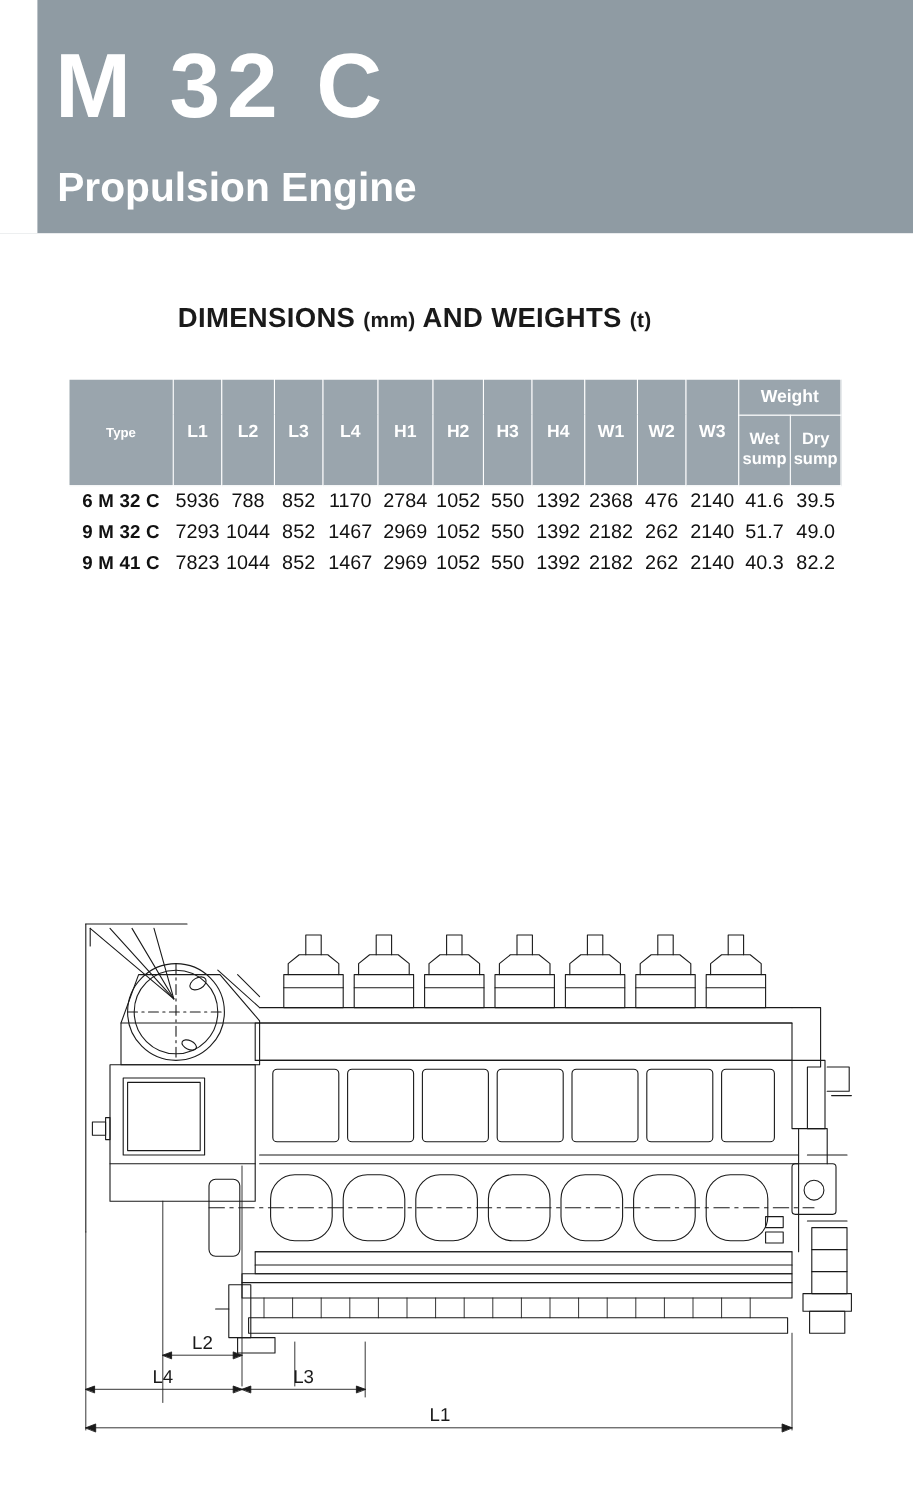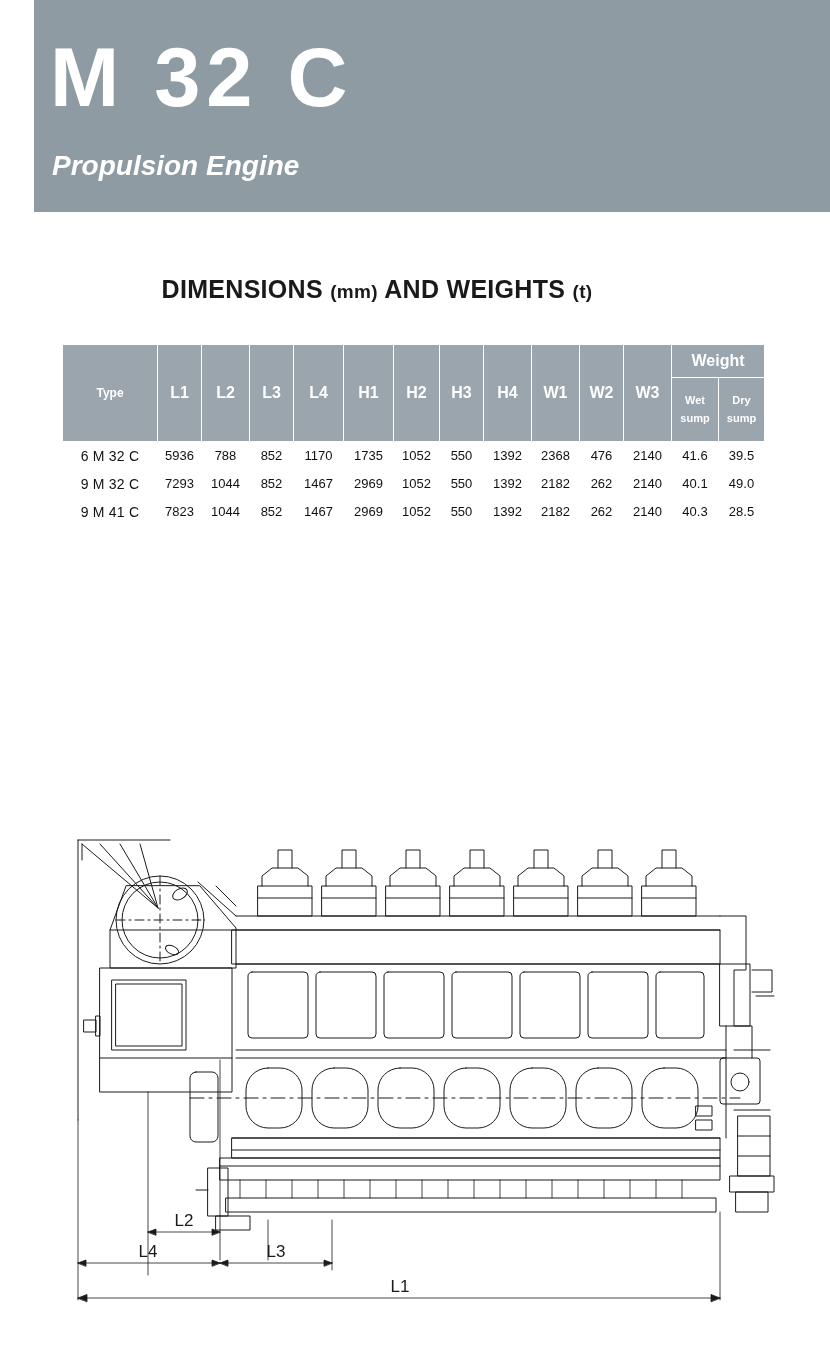--- a/index.html
+++ b/index.html
@@ -43,25 +43,24 @@
     font-weight: bold;
     letter-spacing: 6px;
     line-height: 92px;
     white-space: nowrap;
   }
   .header-subtitle {
     position: absolute;
     left: 52px;
     top: 150px;
     color: #ffffff;
-    font-size: 28px;
+    font-size: 37px;
     font-weight: bold;
     letter-spacing: 0px;
     white-space: nowrap;
-    font-style: italic;
   }
 
   
   .section-title {
     position: absolute;
     left: 0;
     top: 275px;
     width: 754px;
     text-align: center;
     font-size: 25px;
@@ -105,35 +104,35 @@
     line-height: 23px;
   }
   thead th.col-head {
     height: 96px;
     vertical-align: middle;
   }
   thead th.sub-head {
     height: 46px;
     vertical-align: middle;
     line-height: 18px;
-    font-size: 11px;
+    font-size: 15px;
   }
   thead th.type-head {
     font-size: 12px;
   }
   tbody td {
     border: 1px solid #b9c1c7;
     background: #ffffff;
     height: 27px;
-    font-size: 13px;
+    font-size: 18px;
     color: #111;
   }
   tbody td.type-cell {
-    font-weight: normal;
-    font-size: 14px;
+    font-weight: bold;
+    font-size: 17px;
     letter-spacing: 0.2px;
   }
 
   
   .drawing {
     position: absolute;
     left: 40px;
     top: 820px;
     width: 750px;
     height: 500px;
@@ -197,21 +196,21 @@
         <th class="sub-head">Dry sump</th>
       </tr>
     </thead>
     <tbody>
       <tr>
         <td class="type-cell">6 M 32 C</td>
         <td>5936</td>
         <td>788</td>
         <td>852</td>
         <td>1170</td>
-        <td>1735</td>
+        <td>2784</td>
         <td>1052</td>
         <td>550</td>
         <td>1392</td>
         <td>2368</td>
         <td>476</td>
         <td>2140</td>
         <td>41.6</td>
         <td>39.5</td>
       </tr>
       <tr>
@@ -220,38 +219,38 @@
         <td>1044</td>
         <td>852</td>
         <td>1467</td>
         <td>2969</td>
         <td>1052</td>
         <td>550</td>
         <td>1392</td>
         <td>2182</td>
         <td>262</td>
         <td>2140</td>
-        <td>40.1</td>
+        <td>51.7</td>
         <td>49.0</td>
       </tr>
       <tr>
         <td class="type-cell">9 M 41 C</td>
         <td>7823</td>
         <td>1044</td>
         <td>852</td>
         <td>1467</td>
         <td>2969</td>
         <td>1052</td>
         <td>550</td>
         <td>1392</td>
         <td>2182</td>
         <td>262</td>
         <td>2140</td>
         <td>40.3</td>
-        <td>28.5</td>
+        <td>82.2</td>
       </tr>
     </tbody>
   </table>
 </div>
 
 <div class="drawing">
   <svg width="750" height="500" viewBox="0 0 750 500" xmlns="http://www.w3.org/2000/svg">
     <g fill="none" stroke="#1a1a1a" stroke-width="1" stroke-linejoin="round" stroke-linecap="round">
 
       <path d="M38 20 L38 300"></path>

